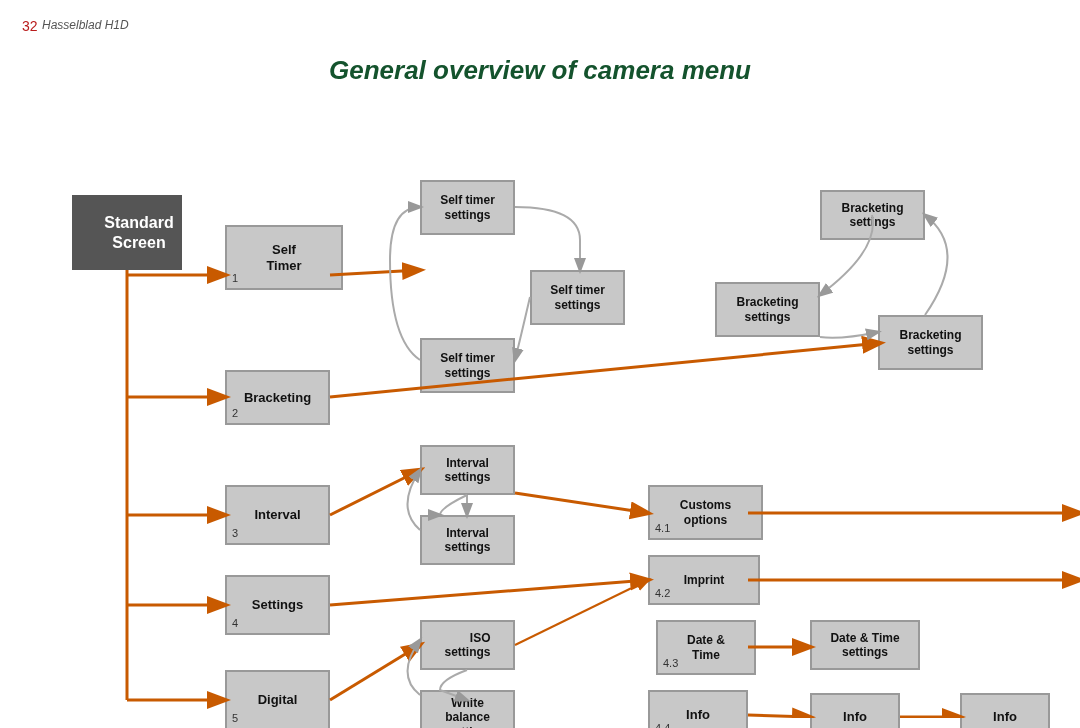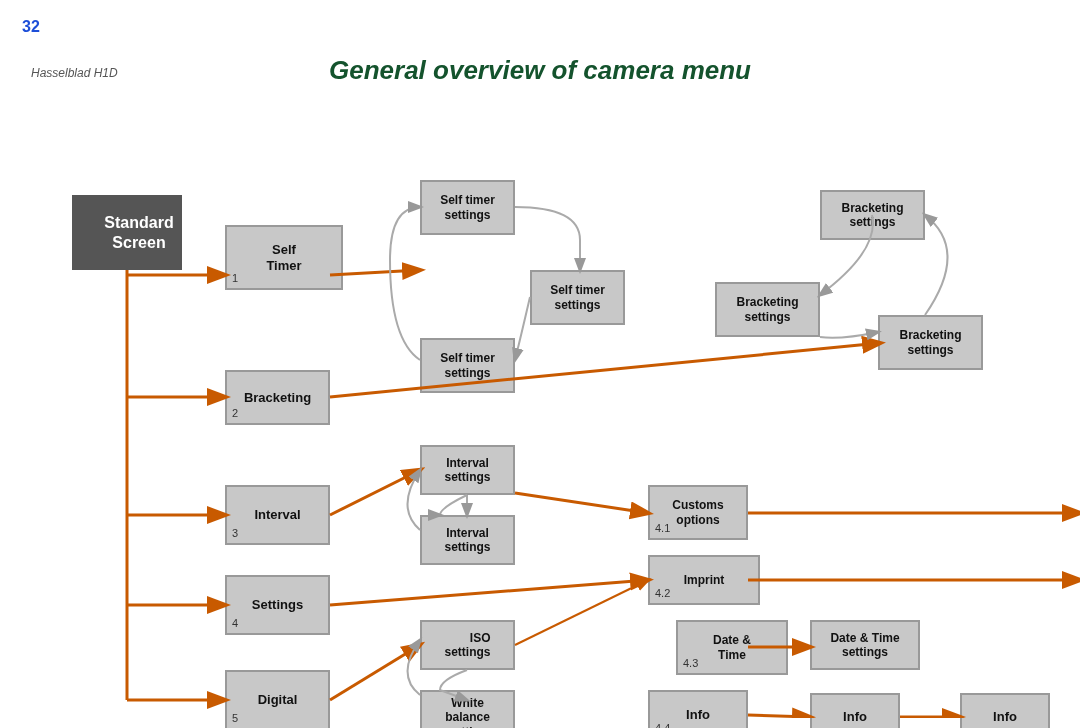--- a/index.html
+++ b/index.html
@@ -8,23 +8,23 @@
       font-family: Arial, Helvetica, sans-serif;
       width: 1080px;
       height: 728px;
       overflow: hidden;
       position: relative;
     }
     .page-num {
       position: absolute;
       top: 18px;
       left: 22px;
-      font-size: 16px;
-      font-weight: bold;
-      color: #1d4ed8;
+      font-size: 14px;
+      font-weight: normal;
+      color: #b91c1c;
     }
     .brand {
       position: absolute;
       top: 18px;
       left: 42px;
       font-size: 12px;
       color: #555;
       font-style: italic;
     }
     .page-title {
@@ -79,21 +79,21 @@
       top: 0; left: 0;
       width: 100%;
       height: 100%;
       pointer-events: none;
     }
   </style>
 </head>
 <body>
 
 <div class="page-num">32</div>
-<div class="brand" style="left:31px; top:18px; position:absolute; font-size:12px; color:#555;margin-top:48px;">Hasselblad H1D</div>
+<div class="brand" style="left:42px; top:18px; position:absolute; font-size:12px; color:#555;">Hasselblad H1D</div>
 <div class="page-title">General overview of camera menu</div>
 
 <div class="diagram">
 
   <div class="box dark" style="left:52px; top:95px; width:110px; height:75px; font-size:16px; border-color:#555;padding-left:24px;">
     Standard<br>Screen
   </div>
 
   <div class="box" style="left:205px; top:125px; width:118px; height:65px;">
     Self<br>Timer
@@ -145,31 +145,31 @@
   </div>
 
   <div class="box" style="left:400px; top:345px; width:95px; height:50px; font-size:12px;">
     Interval<br>settings
   </div>
 
   <div class="box" style="left:400px; top:415px; width:95px; height:50px; font-size:12px;">
     Interval<br>settings
   </div>
 
-  <div class="box" style="left:628px; top:385px; width:100px; height:55px; font-size:12px;">
+  <div class="box" style="left:628px; top:385px; width:115px; height:55px; font-size:12px;">
     Customs<br>options
     <span class="num">4.1</span>
   </div>
 
   <div class="box" style="left:628px; top:455px; width:112px; height:50px; font-size:12px;">
     Imprint
     <span class="num">4.2</span>
   </div>
 
-  <div class="box" style="left:656px; top:520px; width:112px; height:55px; font-size:12px;">
+  <div class="box" style="left:636px; top:520px; width:100px; height:55px; font-size:12px;">
     Date &amp;<br>Time
     <span class="num">4.3</span>
   </div>
 
   <div class="box" style="left:790px; top:520px; width:110px; height:50px; font-size:12px;text-align:center;">
     Date &amp; Time<br>settings
   </div>
 
   <div class="box" style="left:628px; top:590px; width:100px; height:50px; font-size:13px;">
     Info

